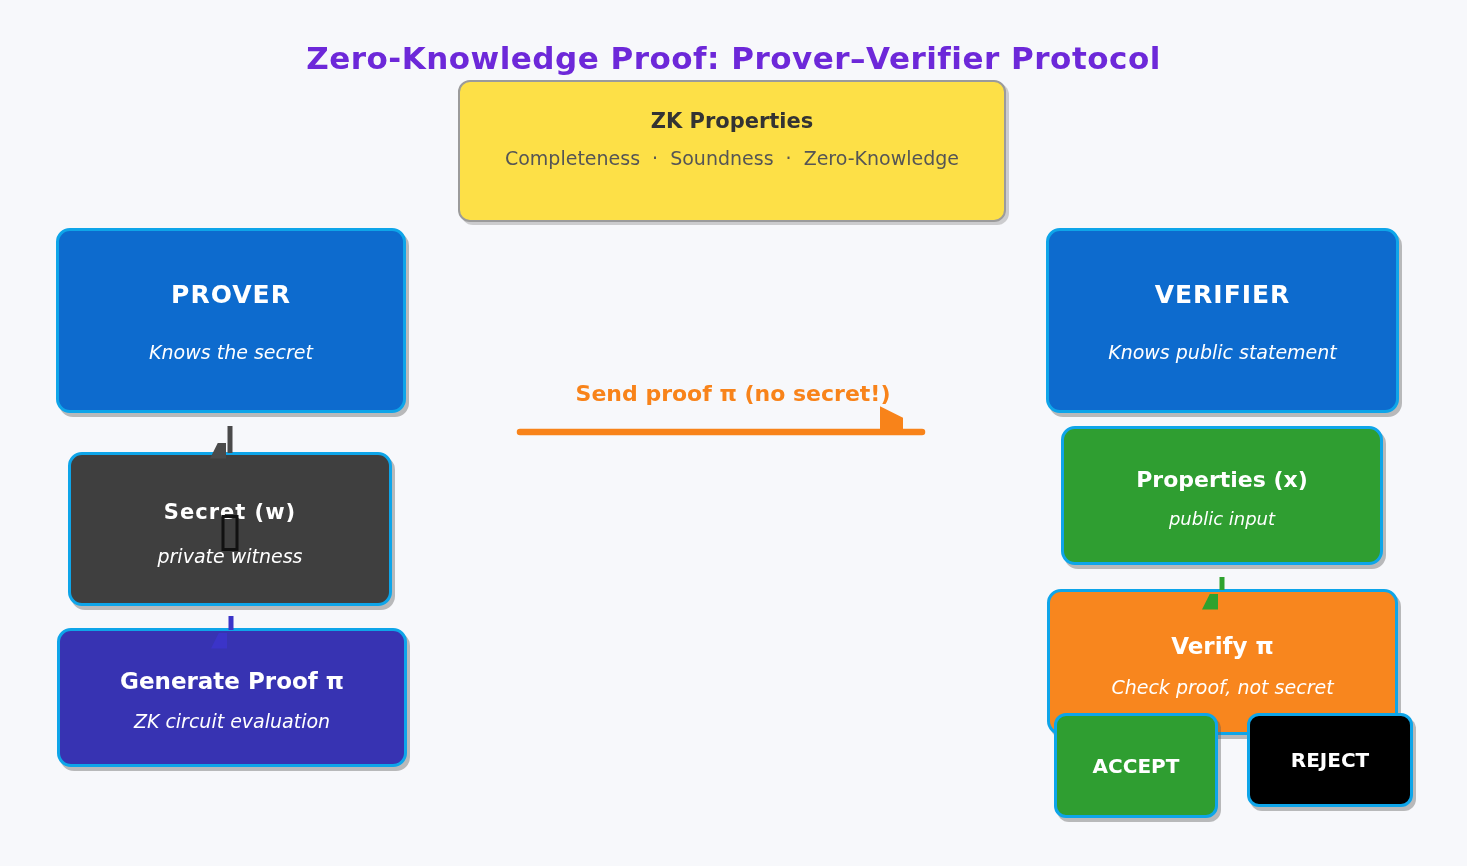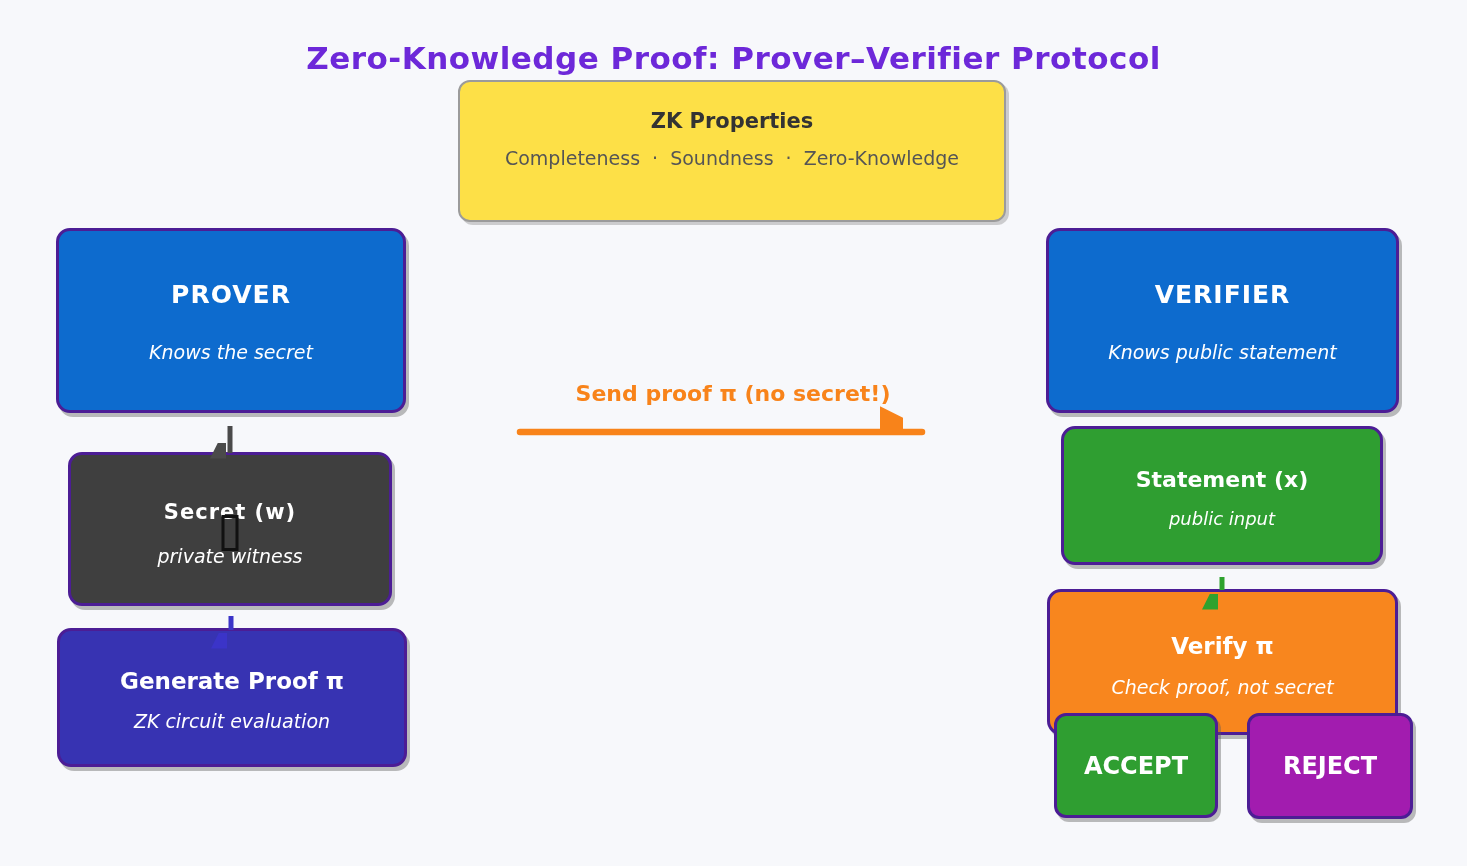--- a/index.html
+++ b/index.html
@@ -39,21 +39,21 @@
     align-items: center;
     padding-top: 27px;
     gap: 14px;
   }
   .props-title { font-size: 21px; font-weight: bold; color: #333333; }
   .props-items { font-size: 19px; color: #555555; word-spacing: 6px; }
 
   
   .node {
     position: absolute;
-    border: 3px solid #4c1d95;
+    border: 3px solid #0ea5e9;
     border-radius: 14px;
     box-shadow: 3px 4px 0 rgba(90,90,90,0.40);
     display: flex;
     flex-direction: column;
     align-items: center;
     color: #ffffff;
     text-align: center;
   }
   .node-title { font-weight: bold; }
   .node-sub { font-style: italic; }
@@ -80,22 +80,22 @@
 
   .node-statement { left: 1061px; top: 426px; width: 322px; height: 139px; background: #2f9e31; padding-top: 35px; gap: 12px; }
   .node-statement .node-title { font-size: 22px; line-height: 31px; }
   .node-statement .node-sub   { font-size: 18px; line-height: 24px; }
 
   .node-verify { left: 1047px; top: 589px; width: 351px; height: 146px; background: #f8861e; padding-top: 38px; gap: 12px; }
   .node-verify .node-title { font-size: 23px; line-height: 32px; }
   .node-verify .node-sub   { font-size: 19px; line-height: 27px; }
 
   .node-accept { left: 1054px; top: 713px; width: 164px; height: 105px; background: #2f9e31; border-radius: 12px; justify-content: center; }
-  .node-reject { left: 1247px; top: 713px; width: 166px; height: 106px; background: #a21caf; border-radius: 12px; justify-content: center; }
-  .node-accept .node-title, .node-reject .node-title { font-size: 24px; }
+  .node-reject { left: 1247px; top: 713px; width: 166px; height: 94px; background: #000000; border-radius: 12px; justify-content: center; }
+  .node-accept .node-title, .node-reject .node-title { font-size: 20px; }
 
   
   .msg-label {
     position: absolute;
     left: 460px; top: 381px; width: 546px;
     text-align: center;
     font-size: 22px;
     font-weight: bold;
     color: #f8831a;
   }
@@ -142,21 +142,21 @@
     <div class="node-sub">private witness</div>
     <div class="missing-glyph"></div>
   </div>
 
   <div class="node node-verifier">
     <div class="node-title">VERIFIER</div>
     <div class="node-sub">Knows public statement</div>
   </div>
 
   <div class="node node-statement">
-    <div class="node-title">Statement (x)</div>
+    <div class="node-title">Properties (x)</div>
     <div class="node-sub">public input</div>
   </div>
 
   <div class="node node-verify">
     <div class="node-title">Verify π</div>
     <div class="node-sub">Check proof, not secret</div>
   </div>
 
   <div class="node node-accept">
     <div class="node-title">ACCEPT</div>

